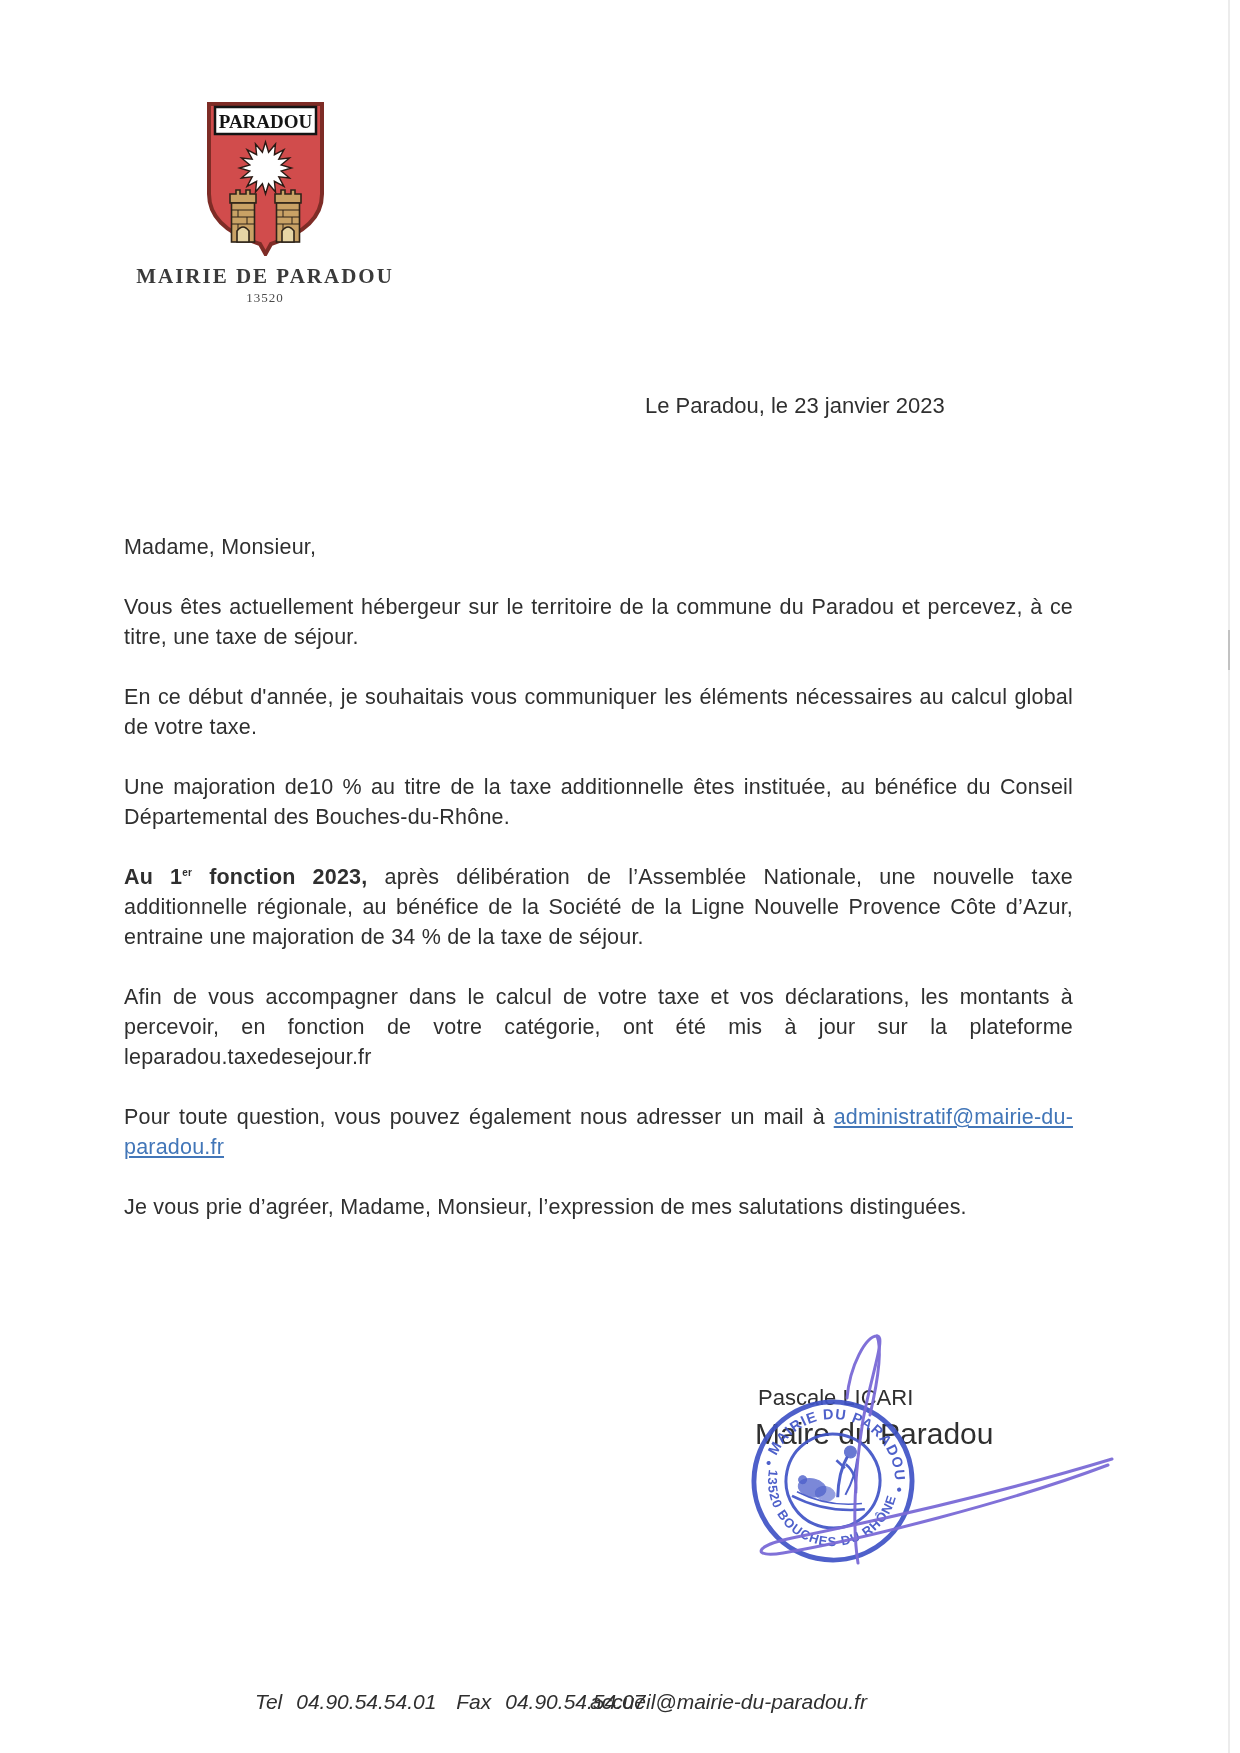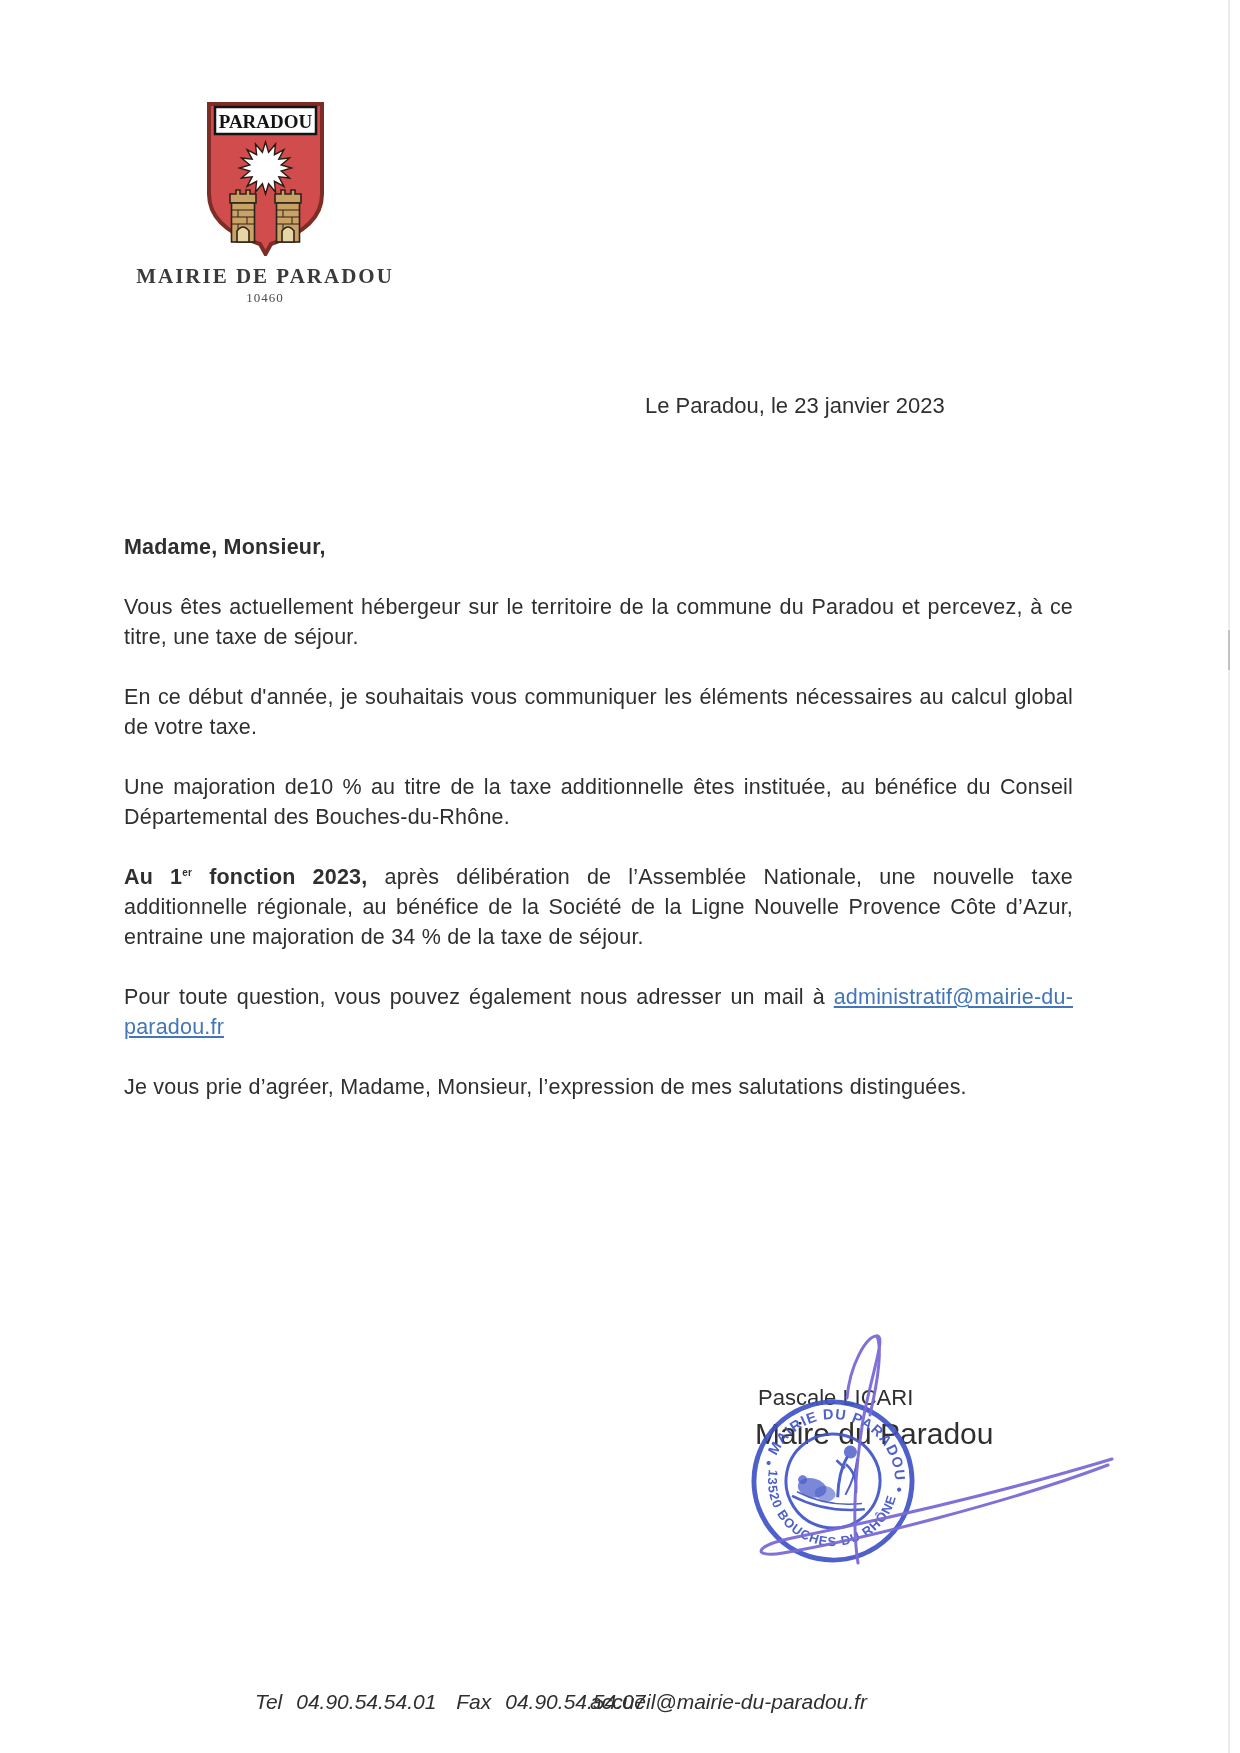--- a/index.html
+++ b/index.html
@@ -25,21 +25,21 @@
   }
   
   .date-line{position:absolute;left:645px;top:393px;font-size:22px;color:#2f2f2f;}
   
   .letter-body{position:absolute;left:124px;top:532px;width:949px;}
   .letter-body p{
     margin:0 0 30px 0;
     font-size:21.5px;line-height:30px;
     text-align:justify;letter-spacing:0.2px;
   }
-  .salutation{text-align:left;font-weight:bold;}
+  .salutation{text-align:left;}
   .bold{font-weight:bold;}
   sup{font-size:10px;line-height:0;}
   .email-link{color:#4276b8;text-decoration:underline;cursor:pointer;}
   
   .sig-name{position:absolute;left:758px;top:1385px;font-size:22px;color:#2f2f2f;}
   .sig-title{position:absolute;left:755px;top:1417px;font-size:30px;color:#2f2f2f;}
   .stamp{position:absolute;left:748px;top:1396px;opacity:.92;}
   .signature-ink{position:absolute;left:620px;top:1320px;pointer-events:none;}
   
   .footer-telfax{position:absolute;left:255px;top:1690px;font-size:21px;font-style:italic;color:#2f2f2f;}
@@ -70,31 +70,32 @@
       </g>
 
       <g transform="translate(72,94)">
         <path d="M0,13 L0,4 H6 V0 H10 V4 H16 V0 H20 V4 H26 V13 Z" fill="#c9a265" stroke="#2e2318" stroke-width="1.6"></path>
         <rect x="1.5" y="13" width="23" height="39" fill="#c9a265" stroke="#2e2318" stroke-width="1.6"></rect>
         <path d="M1.5,20 H24.5 M1.5,27 H24.5 M1.5,34 H24.5 M8,20 V27 M17,27 V34 M8,34 V41" stroke="#2e2318" stroke-width="1" fill="none"></path>
         <path d="M7,52 V41 Q13,33 19,41 V52 Z" fill="#e6d5a5" stroke="#2e2318" stroke-width="1.6"></path>
       </g>
     </svg>
     <div class="org-name">MAIRIE DE PARADOU</div>
-    <div class="postal-code">10460</div>
+    <div class="postal-code">13520</div>
   </div>
 
   <div class="date-line">Le Paradou, le 23 janvier 2023</div>
 
   <div class="letter-body">
     <p class="salutation">Madame, Monsieur,</p>
     <p>Vous êtes actuellement hébergeur sur le territoire de la commune du Paradou et percevez, à ce titre, une taxe de séjour.</p>
     <p>En ce début d'année, je souhaitais vous communiquer les éléments nécessaires au calcul global de votre taxe.</p>
     <p>Une majoration de10 % au titre de la taxe additionnelle êtes instituée, au bénéfice du Conseil Départemental des Bouches-du-Rhône.</p>
     <p><span class="bold">Au 1</span><sup class="bold">er</sup><span class="bold"> fonction 2023,</span><span> après délibération de l’Assemblée Nationale, une nouvelle taxe additionnelle régionale, au bénéfice de la Société de la Ligne Nouvelle Provence Côte d’Azur, entraine une majoration de 34 % de la taxe de séjour.</span></p>
+    <p>Afin de vous accompagner dans le calcul de votre taxe et vos déclarations, les montants à percevoir, en fonction de votre catégorie, ont été mis à jour sur la plateforme leparadou.taxedesejour.fr</p>
     <p><span>Pour toute question, vous pouvez également nous adresser un mail à</span> <a class="email-link">administratif@mairie-du-paradou.fr</a></p>
     <p>Je vous prie d’agréer, Madame, Monsieur, l’expression de mes salutations distinguées.</p>
   </div>
 
   <div class="sig-name">Pascale LICARI</div>
   <div class="sig-title">Maire du Paradou</div>
 
   <svg class="stamp" width="170" height="170" viewBox="0 0 170 170" aria-hidden="true">
     <g transform="rotate(12 85 85)" stroke="#3f53c6" fill="none">
       <circle cx="85" cy="85" r="79" stroke-width="5"></circle>

